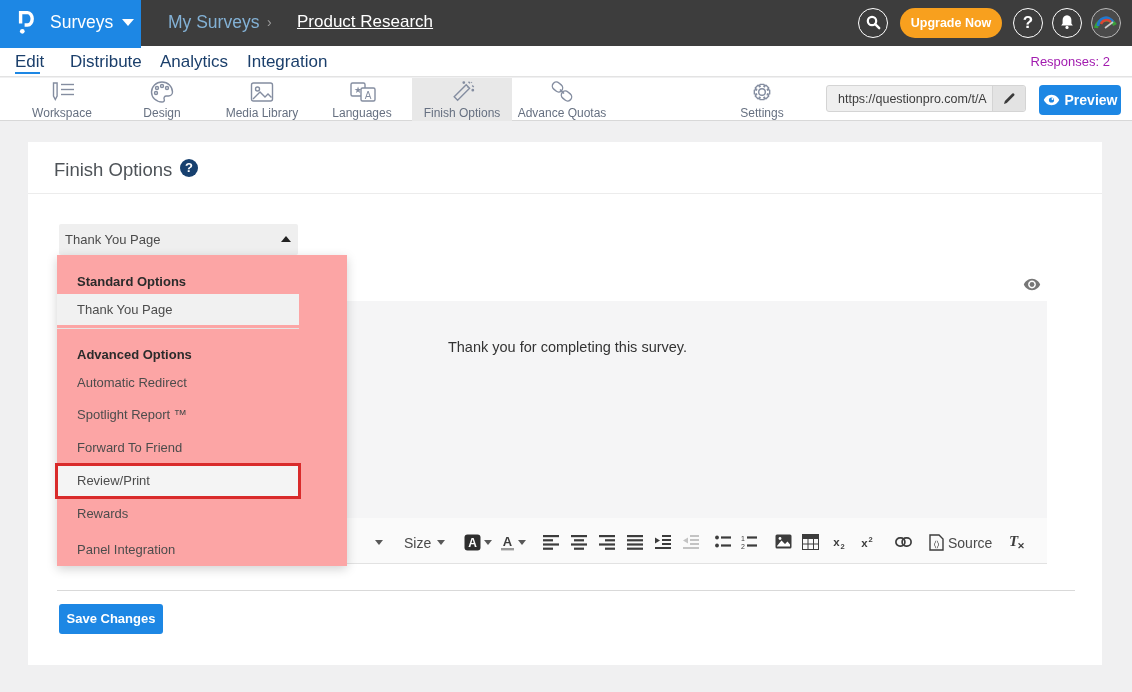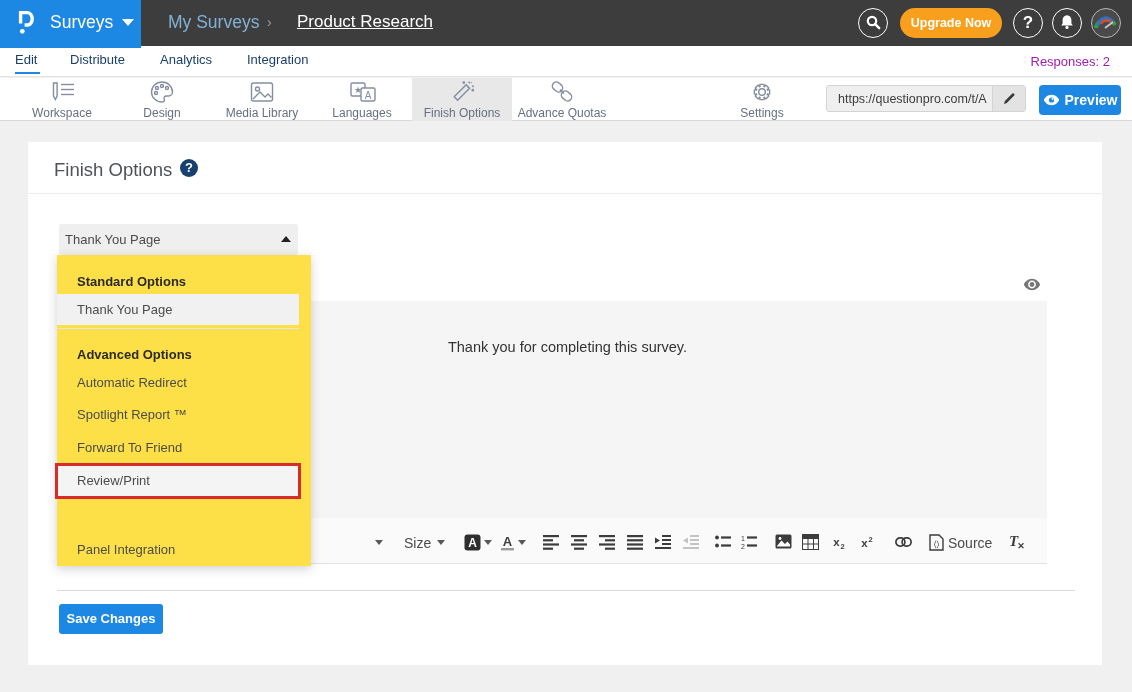--- a/index.html
+++ b/index.html
@@ -13,21 +13,21 @@
 #surveys { left:50px; top:12px; color:#fff; font-size:17.5px; }
 #logocaret { left:122px; top:19px; width:0; height:0; border-left:6px solid transparent; border-right:6px solid transparent; border-top:7px solid #fff; }
 #crumb1 { left:168px; top:12px; color:#83b1d5; font-size:17.5px; }
 #crumbsep { left:267px; top:14px; color:#9b9b9b; font-size:14px; }
 #crumb2 { left:297px; top:12px; color:#fff; font-size:17px;text-decoration:underline; }
 .circbtn { top:8px; width:30px; height:30px; border:1.5px solid #fff; border-radius:50%; color:#fff; text-align:center; }
 #upgrade { left:900px; top:8px; width:102px; height:30px; background:#f8a01e; border-radius:15px; color:#fff; font-size:12.5px; font-weight:bold; text-align:center; line-height:30px; }
 
 
 #nav { left:0; top:46px; width:1132px; height:31px; background:#fff; border-bottom:1px solid #e3e3e3; }
-.navitem { top:6px; color:#1b3f6b; font-size:13px; }
+.navitem { top:6px; color:#1b3f6b; font-size:17px; }
 #responses { right:22px; top:8px; color:#a21caf; font-size:13px; white-space:nowrap; }
 
 
 #toolbar { left:0; top:78px; width:1132px; height:43px; background:#fff; border-bottom:1px solid #d8d8d8; }
 .tcell { top:0px; width:100px; height:43px; text-align:center; }
 .tcell .lbl { position:absolute; top:28px; width:100%; text-align:center; font-size:12px; color:#667081; }
 .tcell svg { position:absolute; top:2px; left:37px; }
 #cell-finish { background:#e8e8e8; }
 #urlbox { left:826px; top:7px; width:200px; height:27px; background:#efefef; border:1px solid #d4d4d4; border-radius:3px; }
 #urltext { left:11px; top:6px; font-size:12.5px; color:#3c3c3c; white-space:nowrap; }
@@ -47,21 +47,21 @@
 #edtools { left:0; top:217px; width:959px; height:46px; background:#fafafa; border-bottom:1px solid #e2e2e2; }
 #eyeicon { left:995px; top:136px; }
 
 #divider { left:29px; top:448px; width:1018px; height:1px; background:#d9d9d9; }
 #savebtn { left:31px; top:462px; width:104px; height:30px; background:#1d87e4; border-radius:3px; color:#fff; font-size:13px; font-weight:bold; text-align:center; line-height:30px; }
 
 
 #select { left:59px; top:224px; width:239px; height:31px; background:#efefef; border-radius:2px; }
 #seltext { left:6px; top:8px; font-size:13px; color:#4b4b4b; }
 #selcaret { left:222px; top:12px; width:0; height:0; border-left:5px solid transparent; border-right:5px solid transparent; border-bottom:6px solid #222; }
-#panel { left:57px; top:255px; width:254px; height:311px; background:#fde047; box-shadow:0 3px 10px rgba(0,0,0,0.18);padding-left:36px; }
+#panel { left:57px; top:255px; width:290px; height:311px; background:#fca5a5; box-shadow:0 3px 10px rgba(0,0,0,0.18);padding-left:36px; }
 .pitem { left:0; width:242px; font-size:13px; color:#4c4c4c; padding-left:20px; }
 .phead { font-weight:bold; color:#2b2b2b; }
 #rowTYP { left:0; top:39px; width:242px; height:31px; background:#f1f1f1; }
 #psep { left:0; top:73px; width:242px; height:1px; background:#e5e5e5; }
 #redbox { left:-2px; top:208px; width:246px; height:36px; border:3px solid #d92b2b; background:#f4f4f4; }
 #edicons { left:0; top:0; width:1132px; height:0; }
 .edcaret { position:absolute; top:540px; width:0; height:0; border-left:4px solid transparent; border-right:4px solid transparent; border-top:5px solid #585858; }
 .edtxt { position:absolute; top:535px; font-size:14px; color:#4a4a4a; }
 .edi { position:absolute; top:534px; }
 </style>
@@ -359,15 +359,16 @@
     <div class="abs" id="rowTYP"></div>
     <div class="abs pitem phead" style="top:19px">Standard Options</div>
     <div class="abs pitem" style="top:47px">Thank You Page</div>
     <div class="abs" id="psep"></div>
     <div class="abs pitem phead" style="top:92px">Advanced Options</div>
     <div class="abs pitem" style="top:120px">Automatic Redirect</div>
     <div class="abs pitem" style="top:152px">Spotlight Report ™</div>
     <div class="abs pitem" style="top:185px">Forward To Friend</div>
     <div class="abs" id="redbox"></div>
     <div class="abs pitem" style="top:218px">Review/Print</div>
+    <div class="abs pitem" style="top:251px">Rewards</div>
     <div class="abs pitem" style="top:287px">Panel Integration</div>
   </div>
 </div>
 
 </body></html>

